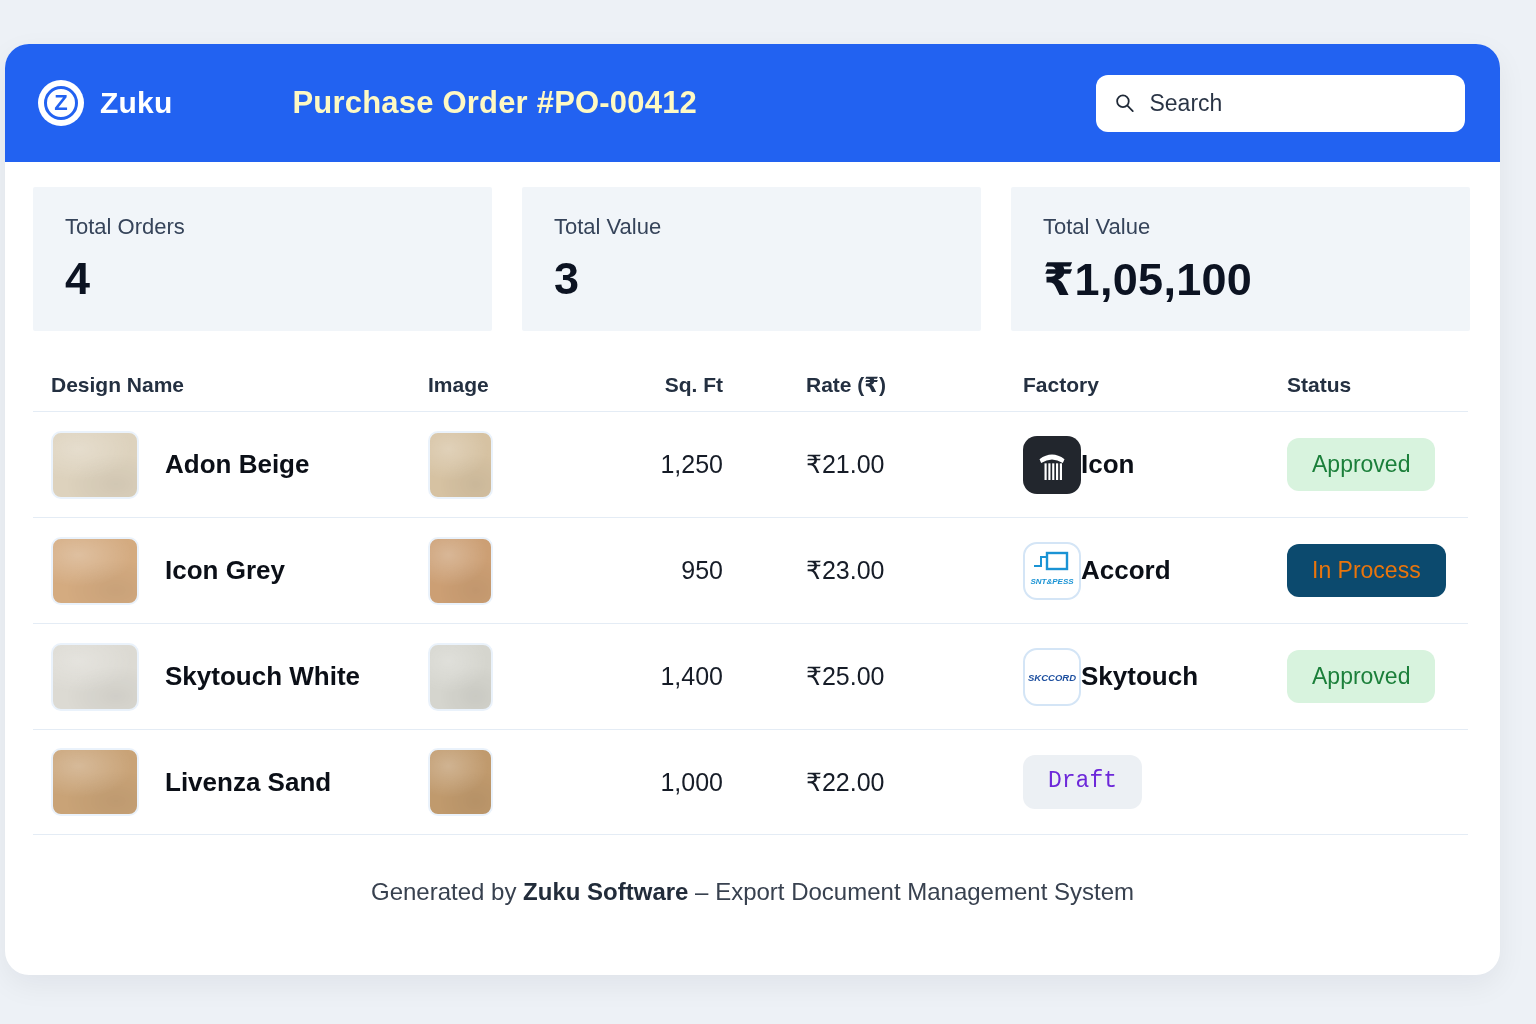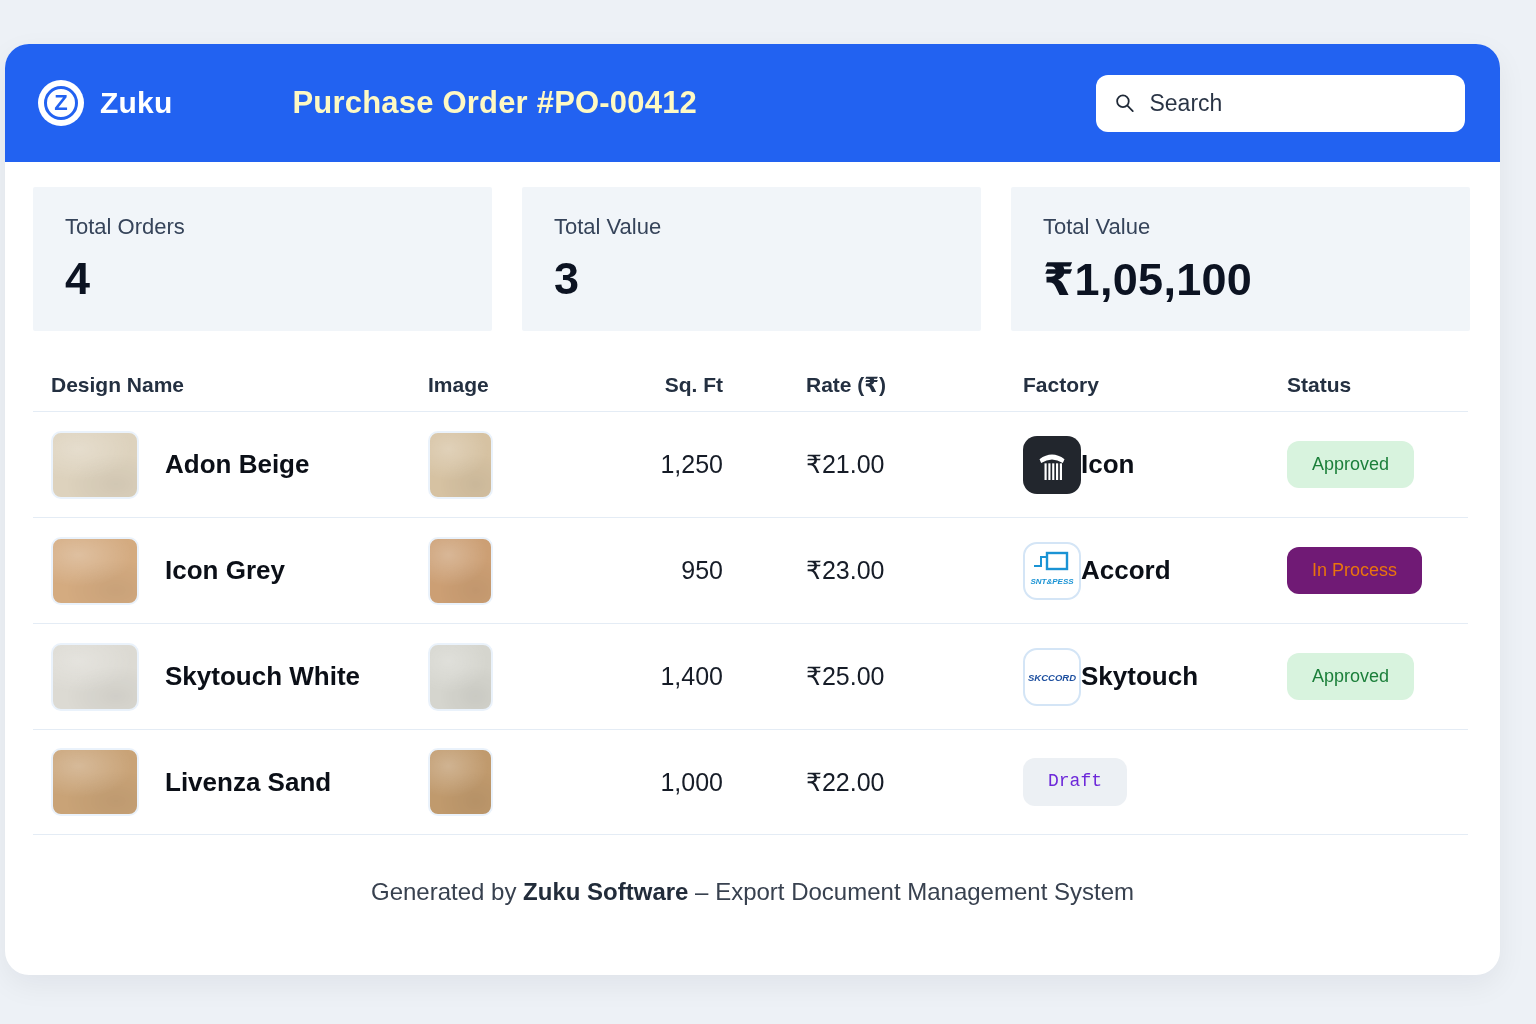--- a/index.html
+++ b/index.html
@@ -83,25 +83,25 @@
 
   .cell-factory { display:flex; align-items:center; }
   .flogo { width:58px; height:58px; border-radius:14px; flex:0 0 auto;
     display:flex; align-items:center; justify-content:center; overflow:hidden; }
   .flogo.dark   { background:#22262d; }
   .flogo.navy   { background:#14294e; }
   .flogo.light  { background:#ffffff; border:2px solid #d4e5f6; }
   .maps-text { color:#fff; font-size:13px; font-weight:700; font-style:italic; letter-spacing:.5px; }
 
   .badge {
-    display:inline-block; font-size:18px; font-weight:500;
+    display:inline-block; font-size:23px; font-weight:500;
     padding:13px 25px; border-radius:12px; line-height:1.2;
   }
   .badge.approved   { background:#d8f3de; color:#1b7f3a; }
-  .badge.in-process { background:#701a75; color:#ea750c; }
+  .badge.in-process { background:#0c4a6e; color:#ea750c; }
   .badge.draft      { background:#ecf0f4; color:#6d28d9;font-family:Liberation Mono, monospace; }
 
   
   .footer { text-align:center; padding-top:43px; font-size:24px; color:#38414f; }
   .footer b { color:#222c3a; }
 </style>
 </head>
 <body>
 
 <div class="page">

